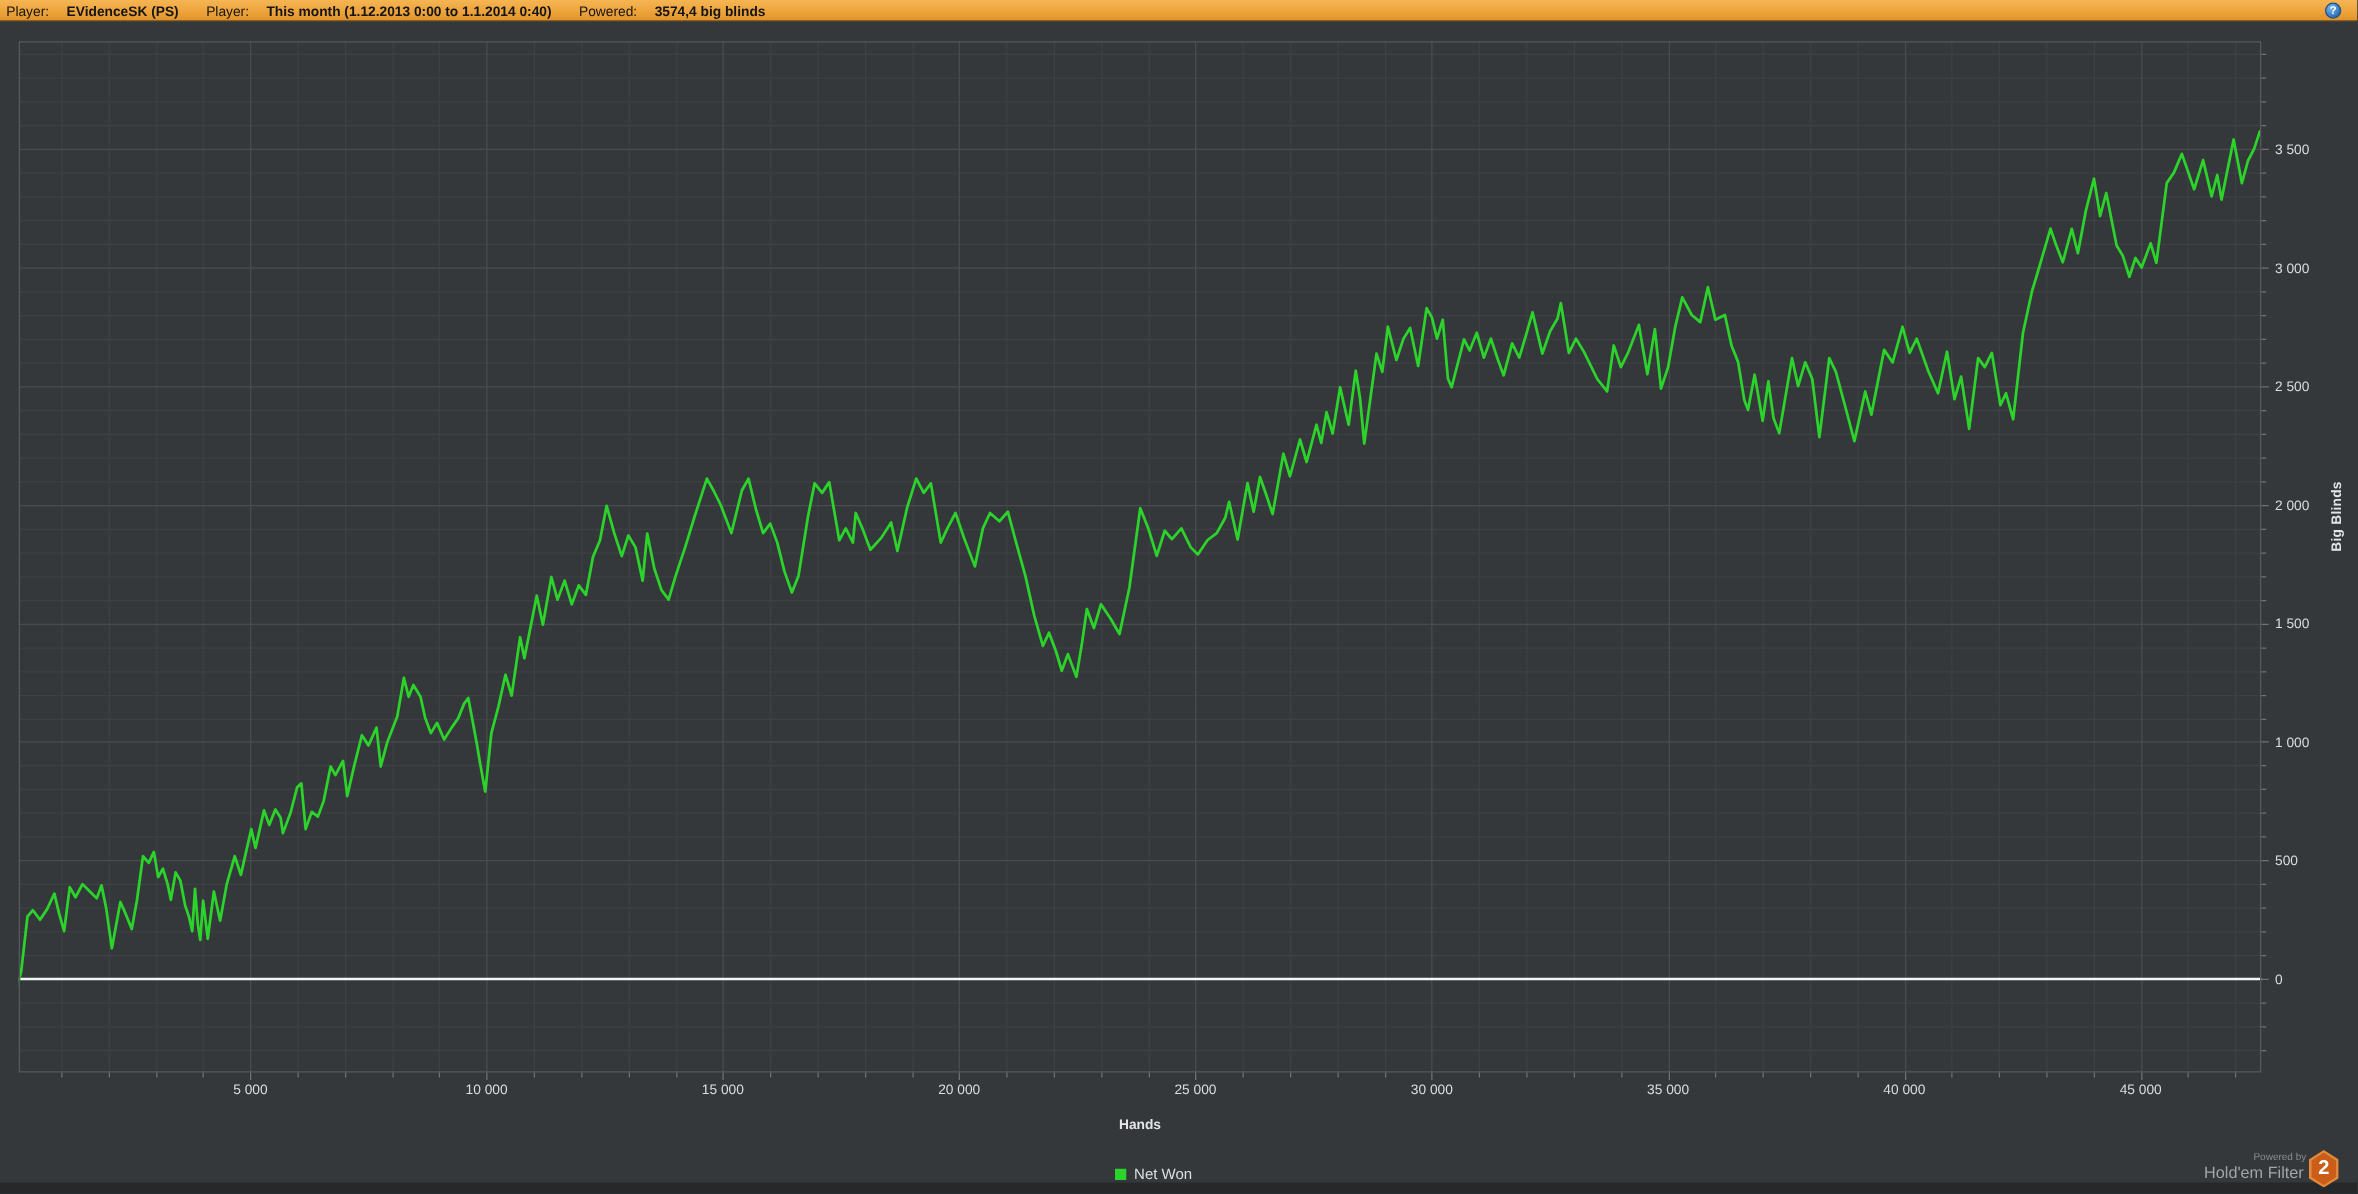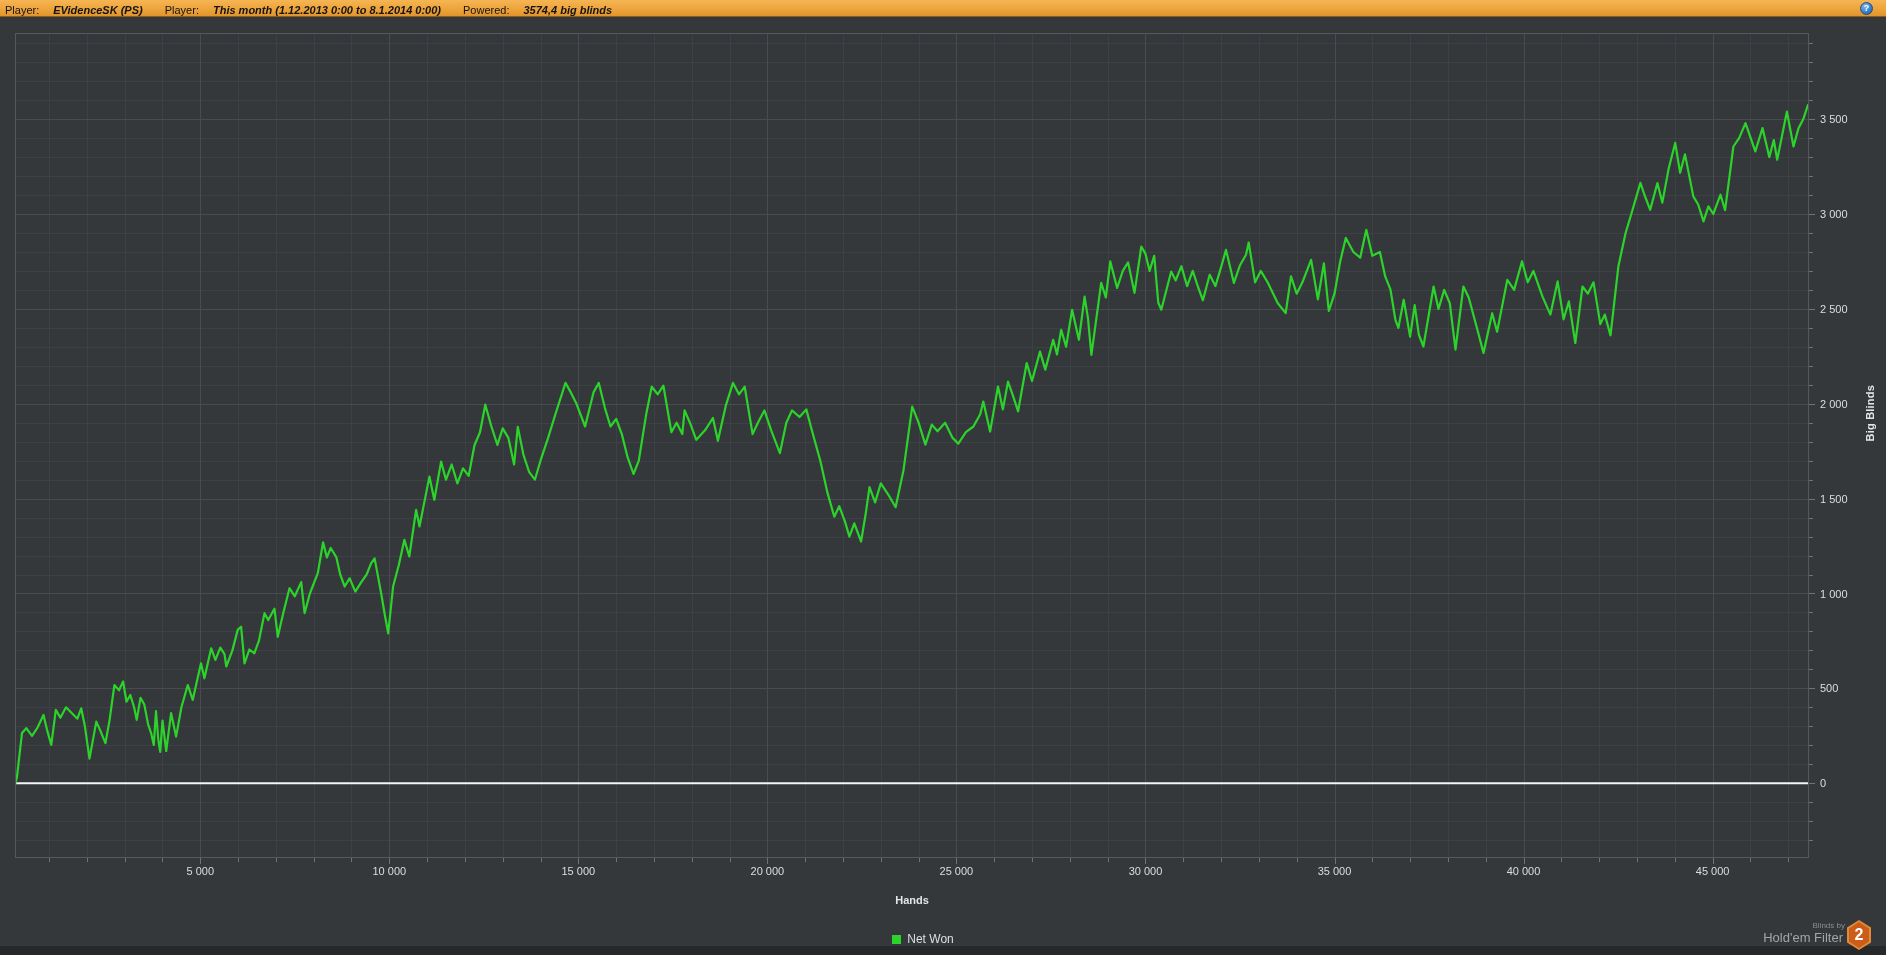--- a/index.html
+++ b/index.html
@@ -12,21 +12,21 @@
   
   .header-bar{
     position:absolute;left:0;top:0;width:1886px;height:17px;
     background:linear-gradient(#F5B554,#EDA33A 60%,#E1942C);
     border-bottom:1px solid #8A5F1C;
     display:flex;align-items:flex-end;
     font-size:11px;color:#141414;white-space:nowrap;
     padding-left:5px;box-sizing:border-box;gap:10px;
   }
   .header-bar .lbl{font-weight:400;margin-right:4px;}
-  .header-bar .val{font-weight:700;margin-right:12px;font-style:italic;}
+  .header-bar .val{font-weight:700;margin-right:12px;}
   .help-button{
     position:absolute;right:13px;top:2px;width:13px;height:13px;border-radius:50%;
     background:radial-gradient(circle at 35% 30%,#7DBBEC,#3A7CC4 60%,#245A9E);
     border:1px solid #1C4E8A;box-sizing:border-box;
     color:#fff;font-size:9px;font-weight:700;text-align:center;line-height:11px;
     cursor:pointer;
   }
   
   svg#chart{position:absolute;left:0;top:0;}
   svg text{font-family:"Liberation Sans", sans-serif;}
@@ -286,34 +286,34 @@
       <text x="1820" y="312.9" fill="#DBDDDE" font-size="11" text-anchor="start">2 500</text>
       <text x="1820" y="218.0" fill="#DBDDDE" font-size="11" text-anchor="start">3 000</text>
       <text x="1820" y="123.1" fill="#DBDDDE" font-size="11" text-anchor="start">3 500</text>
     </g>
   </svg>
 
 <div class="header-bar">
   <span class="lbl">Player:</span>
   <span class="val">EVidenceSK (PS)</span>
   <span class="lbl">Player:</span>
-  <span class="val">This month (1.12.2013 0:00 to 8.1.2014 0:00)</span>
+  <span class="val">This month (1.12.2013 0:00 to 1.1.2014 0:40)</span>
   <span class="lbl">Powered:</span>
   <span class="val">3574,4 big blinds</span>
 </div>
 <div class="help-button">?</div>
 
 <div class="x-axis-title">Hands</div>
 <div class="y-axis-title">Big Blinds</div>
 
 <div class="legend">
   <div class="legend-item">
     <span class="legend-swatch" style="background: rgb(43, 211, 43);"></span>
     <span class="legend-label">Net Won</span>
   </div>
 </div>
 
 <div class="bottom-strip"></div>
-<div class="powered-by">Blinds by</div>
+<div class="powered-by">Powered by</div>
 <div class="brand-name">Hold'em Filter</div>
 <div class="brand-badge">
   <div class="inner">2</div>
 </div>
 
 </body></html>

